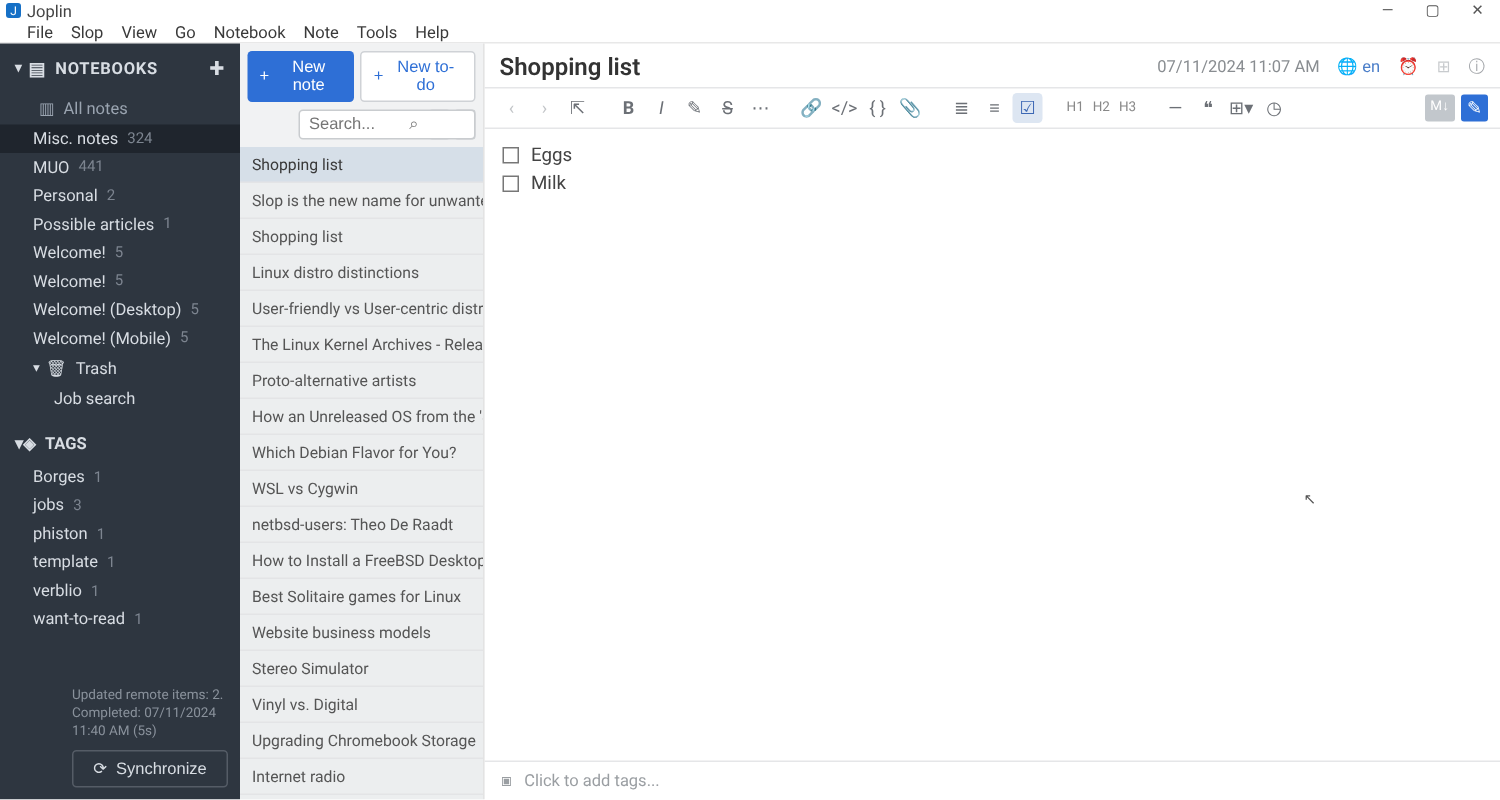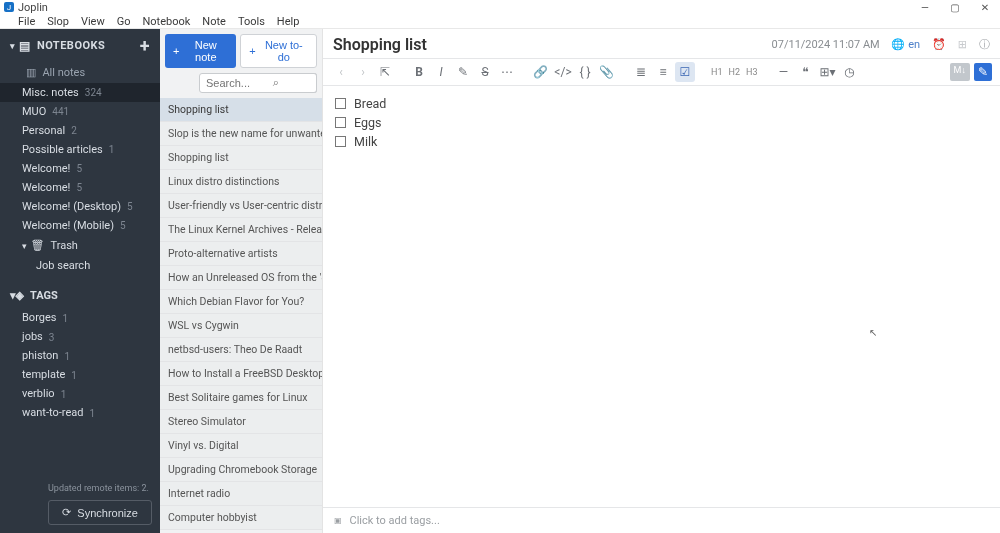--- a/index.html
+++ b/index.html
@@ -173,20 +173,21 @@
           <span class="count">1</span>
         </div>
         <div class="tag-item">
           <span>want-to-read</span>
           <span class="count">1</span>
         </div>
       </div>
     <div class="side-bottom">
       <div class="sync-info">
         <div>Updated remote items: 2.</div>
+        <div>Completed: 07/11/2024 11:40 AM (5s)</div>
       </div>
       <button class="sync-btn">
         <span>⟳</span>
         <span>Synchronize</span>
       </button>
     </div>
   </div>
 
   <div class="notelist">
     <div class="nl-top">
@@ -214,20 +215,21 @@
         <div class="nl-item">Linux distro distinctions</div>
         <div class="nl-item">User-friendly vs User-centric distros</div>
         <div class="nl-item">The Linux Kernel Archives - Releases</div>
         <div class="nl-item">Proto-alternative artists</div>
         <div class="nl-item">How an Unreleased OS from the '80s Inspi</div>
         <div class="nl-item">Which Debian Flavor for You?</div>
         <div class="nl-item">WSL vs Cygwin</div>
         <div class="nl-item">netbsd-users: Theo De Raadt</div>
         <div class="nl-item">How to Install a FreeBSD Desktop</div>
         <div class="nl-item">Best Solitaire games for Linux</div>
+        <div class="nl-item">Website business models</div>
         <div class="nl-item">Stereo Simulator</div>
         <div class="nl-item">Vinyl vs. Digital</div>
         <div class="nl-item">Upgrading Chromebook Storage</div>
         <div class="nl-item">Internet radio</div>
         <div class="nl-item">Computer hobbyist</div>
       </div>
   </div>
 
   <div class="editor">
     <div class="ed-head">
@@ -274,24 +276,20 @@
       <div class="tbtn">❝</div>
       <div class="tbtn">⊞▾</div>
       <div class="tbtn">◷</div>
       <div class="tb-right">
         <div class="md">M↓</div>
         <div class="rt">✎</div>
       </div>
     </div>
     <div class="ed-body" id="ed-body">
       <span class="cursor-dot">↖</span>
-    <div class="cl-item">
-          <span class="cl-box"></span>
-          <span>Bread</span>
-        </div>
         <div class="cl-item">
           <span class="cl-box"></span>
           <span>Eggs</span>
         </div>
         <div class="cl-item">
           <span class="cl-box"></span>
           <span>Milk</span>
         </div>
       </div>
     <div class="ed-foot">

